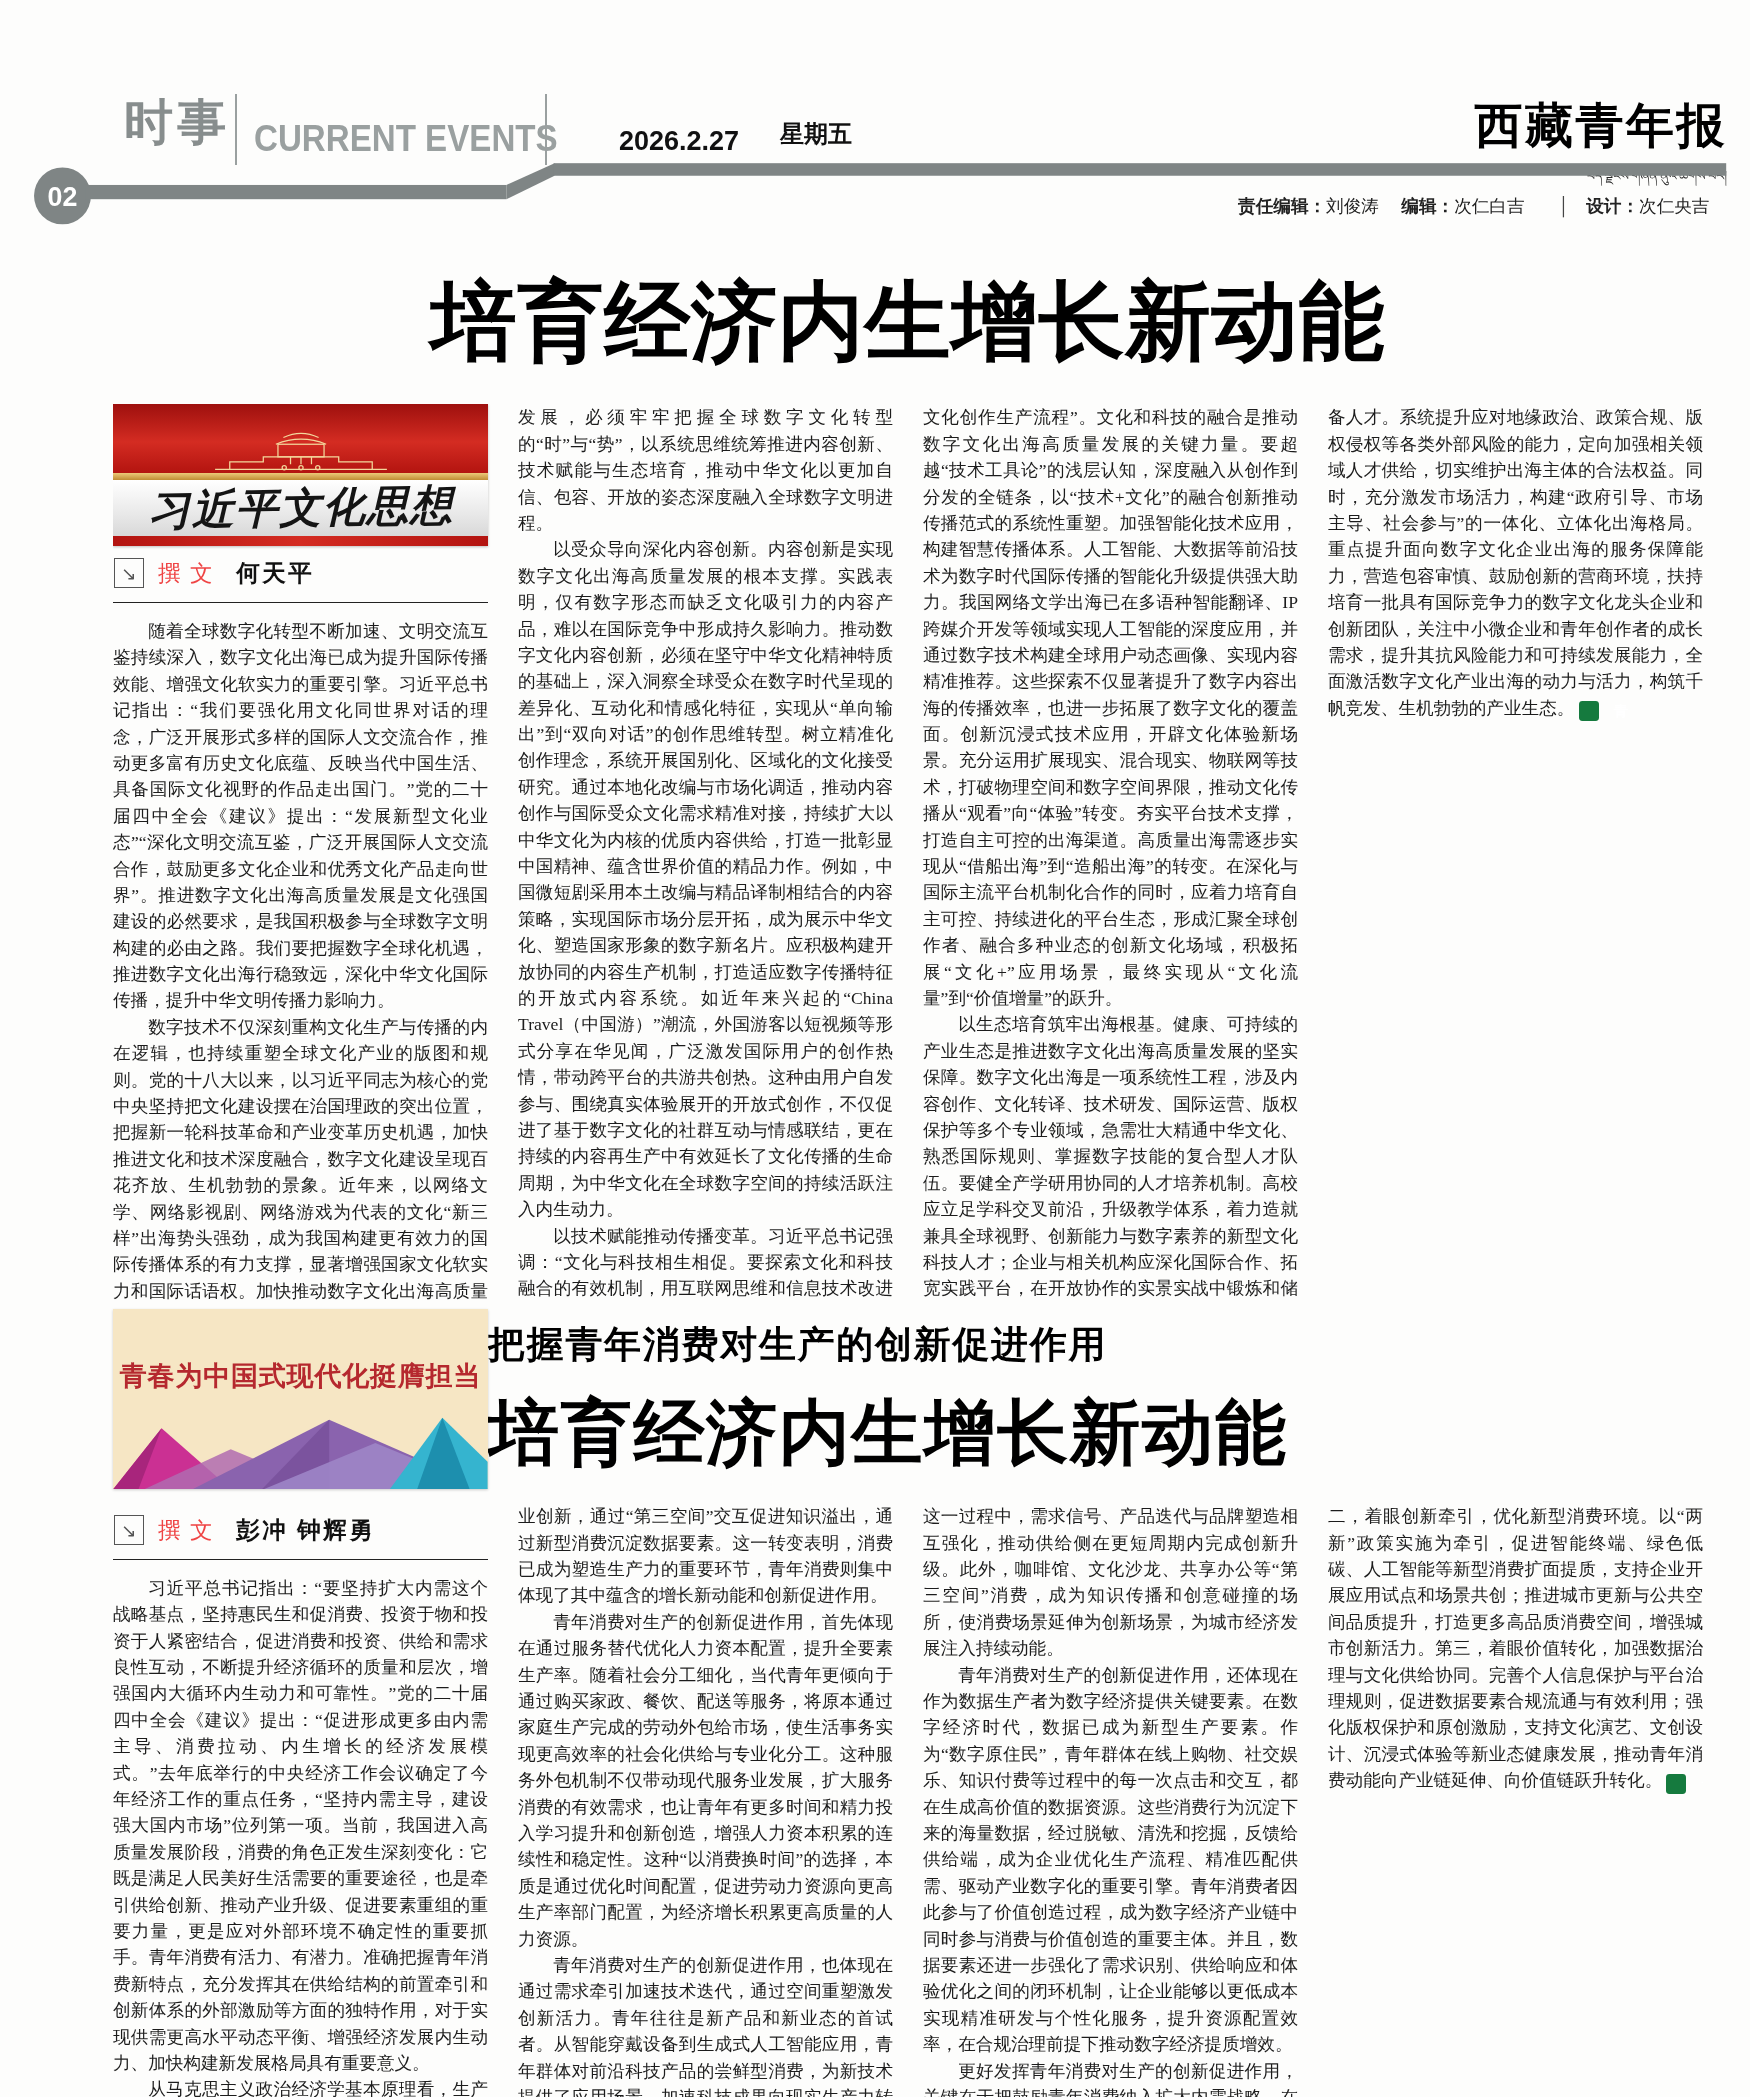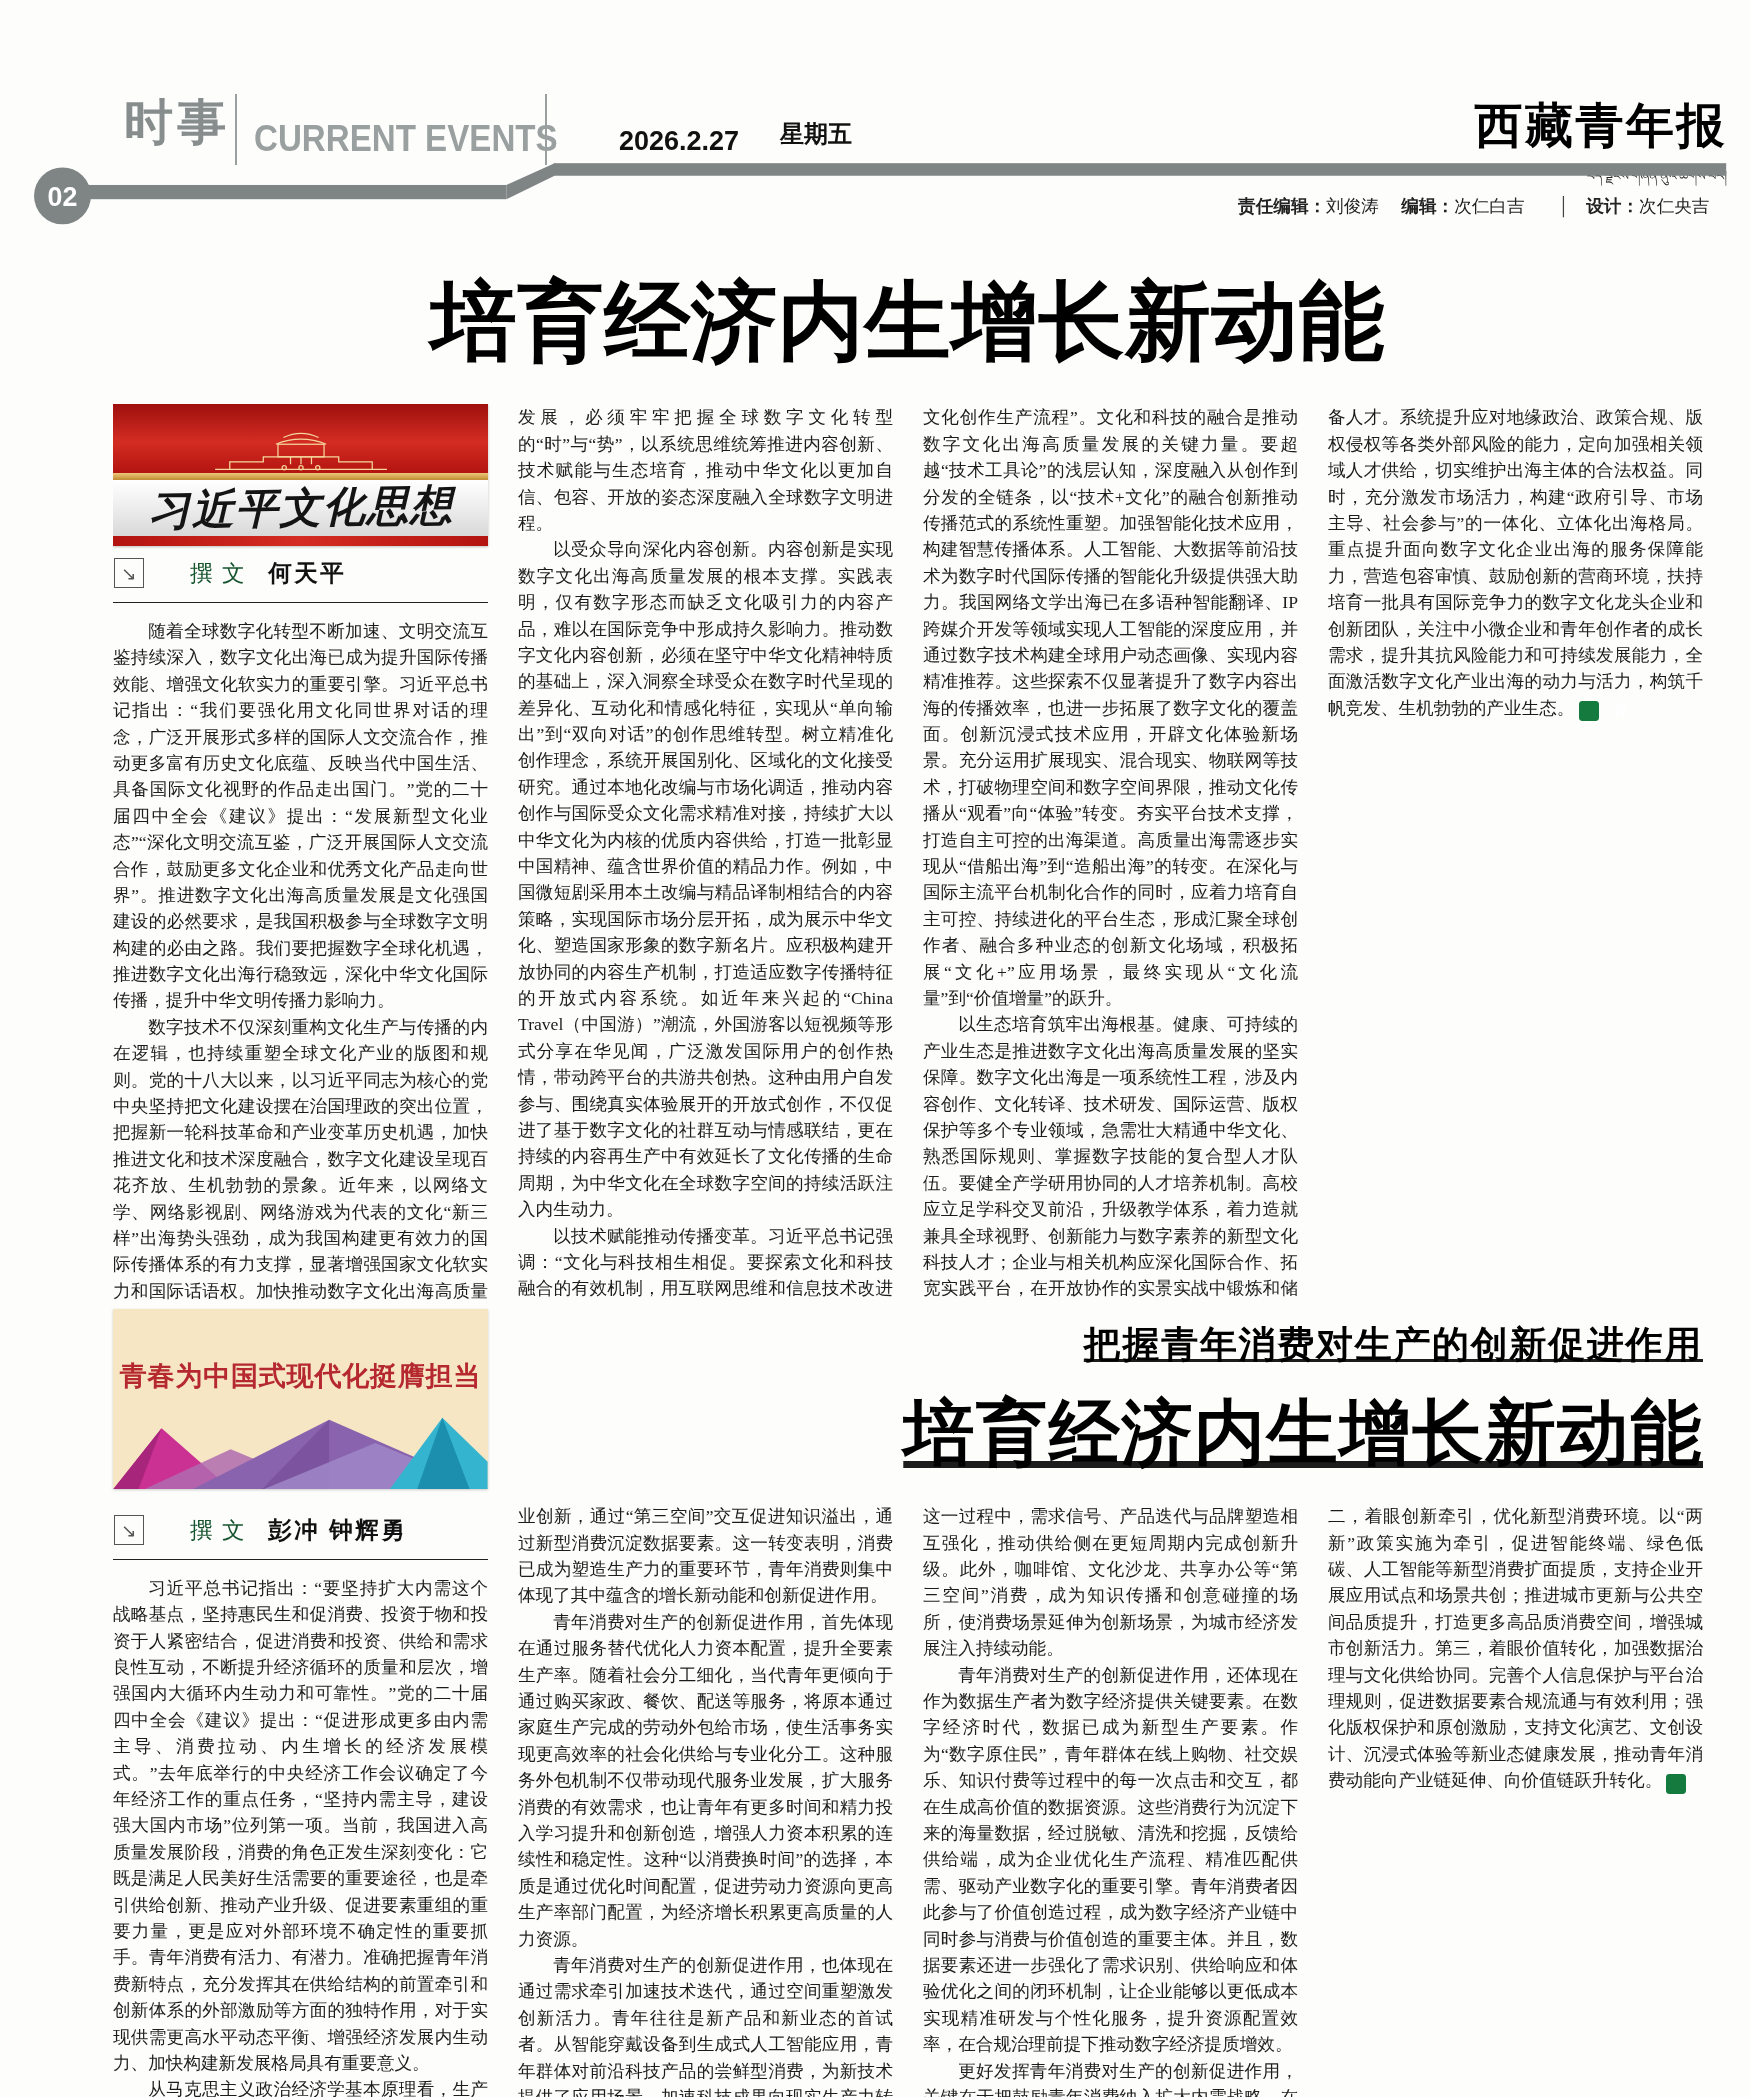--- a/index.html
+++ b/index.html
@@ -46,21 +46,21 @@
            color:#1c1c1c; }
   .endmark { display:inline-block; width:20px; height:20px; line-height:20px; text-align:center;
              border-radius:3.4px; background:#157a3e; color:#fff; font-size:14.3px; font-weight:700;
              font-family:"Liberation Sans",sans-serif; margin-left:4.2px; vertical-align:-2.5px; }
 
   
   .byline { display:flex; align-items:center; gap:14.3px; padding:11px 0.8px 12.6px 0.8px;
             border-bottom:1.7px solid #222; margin-bottom:15px; break-inside:avoid; }
   .by-icon { width:28px; height:28px; border:1.7px solid #555; display:flex; align-items:center;
              justify-content:center; color:#555; font-size:18.5px; font-family:"DejaVu Sans",sans-serif; }
-  .by-label { font-size:22.7px; color:#14532d; letter-spacing:9.2px; font-family:"Liberation Sans",sans-serif;margin-left:32px; }
+  .by-label { font-size:22.7px; color:#ef4444; letter-spacing:9.2px; font-family:"Liberation Sans",sans-serif; }
   .by-authors { font-size:23.5px; font-weight:700; color:#111; font-family:"Liberation Sans",sans-serif;
                 letter-spacing:2.5px; }
 
   
   .banner1 { width:100%; height:142px; display:flex; flex-direction:column; break-inside:avoid;
              box-shadow:0 0.8px 2.5px rgba(0,0,0,.25); }
   .b1-top { height:71px; background:linear-gradient(180deg,#9e100e 0%,#d42c22 55%,#b31410 100%);
             display:flex; align-items:flex-end; justify-content:center; }
   .b1-gold { height:6.7px; background:linear-gradient(180deg,#ecc979,#c08c34); }
   .b1-mid { flex:1; background:linear-gradient(180deg,#ffffff 0%,#e9e9e9 60%,#d8d8d8 100%);
@@ -70,21 +70,21 @@
   .b1-bottom { height:11px; background:linear-gradient(90deg,#b31410,#d42c22,#b31410); }
 
   
   .a2-head { display:flex; align-items:flex-start; }
   .banner2 { width:375px; height:180px; position:relative; background:#f6e6c4; overflow:hidden;
              flex:0 0 375px; box-shadow:0 0.8px 2.5px rgba(0,0,0,.2); }
   .b2-title { position:absolute; left:0; right:0; top:49px; text-align:center;
               font-family:"Liberation Sans",sans-serif; font-weight:900; font-size:27px;
               color:#b5282e; letter-spacing:0.8px; }
   .b2-mountains { position:absolute; left:0; bottom:0; }
-  .a2-hgroup { flex:1; text-align:right; padding-top:11px;text-decoration:underline; }
+  .a2-hgroup { flex:1; text-align:left; padding-top:11px; }
   .kicker2 { font-family:"Liberation Serif",serif; font-weight:700; font-size:37px; color:#000;
              letter-spacing:1.7px; }
   .headline2 { font-family:"Liberation Sans","DejaVu Sans",sans-serif; font-weight:900;
                font-size:71px; color:#000; margin-top:16px; letter-spacing:1.7px; white-space:nowrap; }
 </style>
 </head>
 <body>
 
 <div class="page">
 

